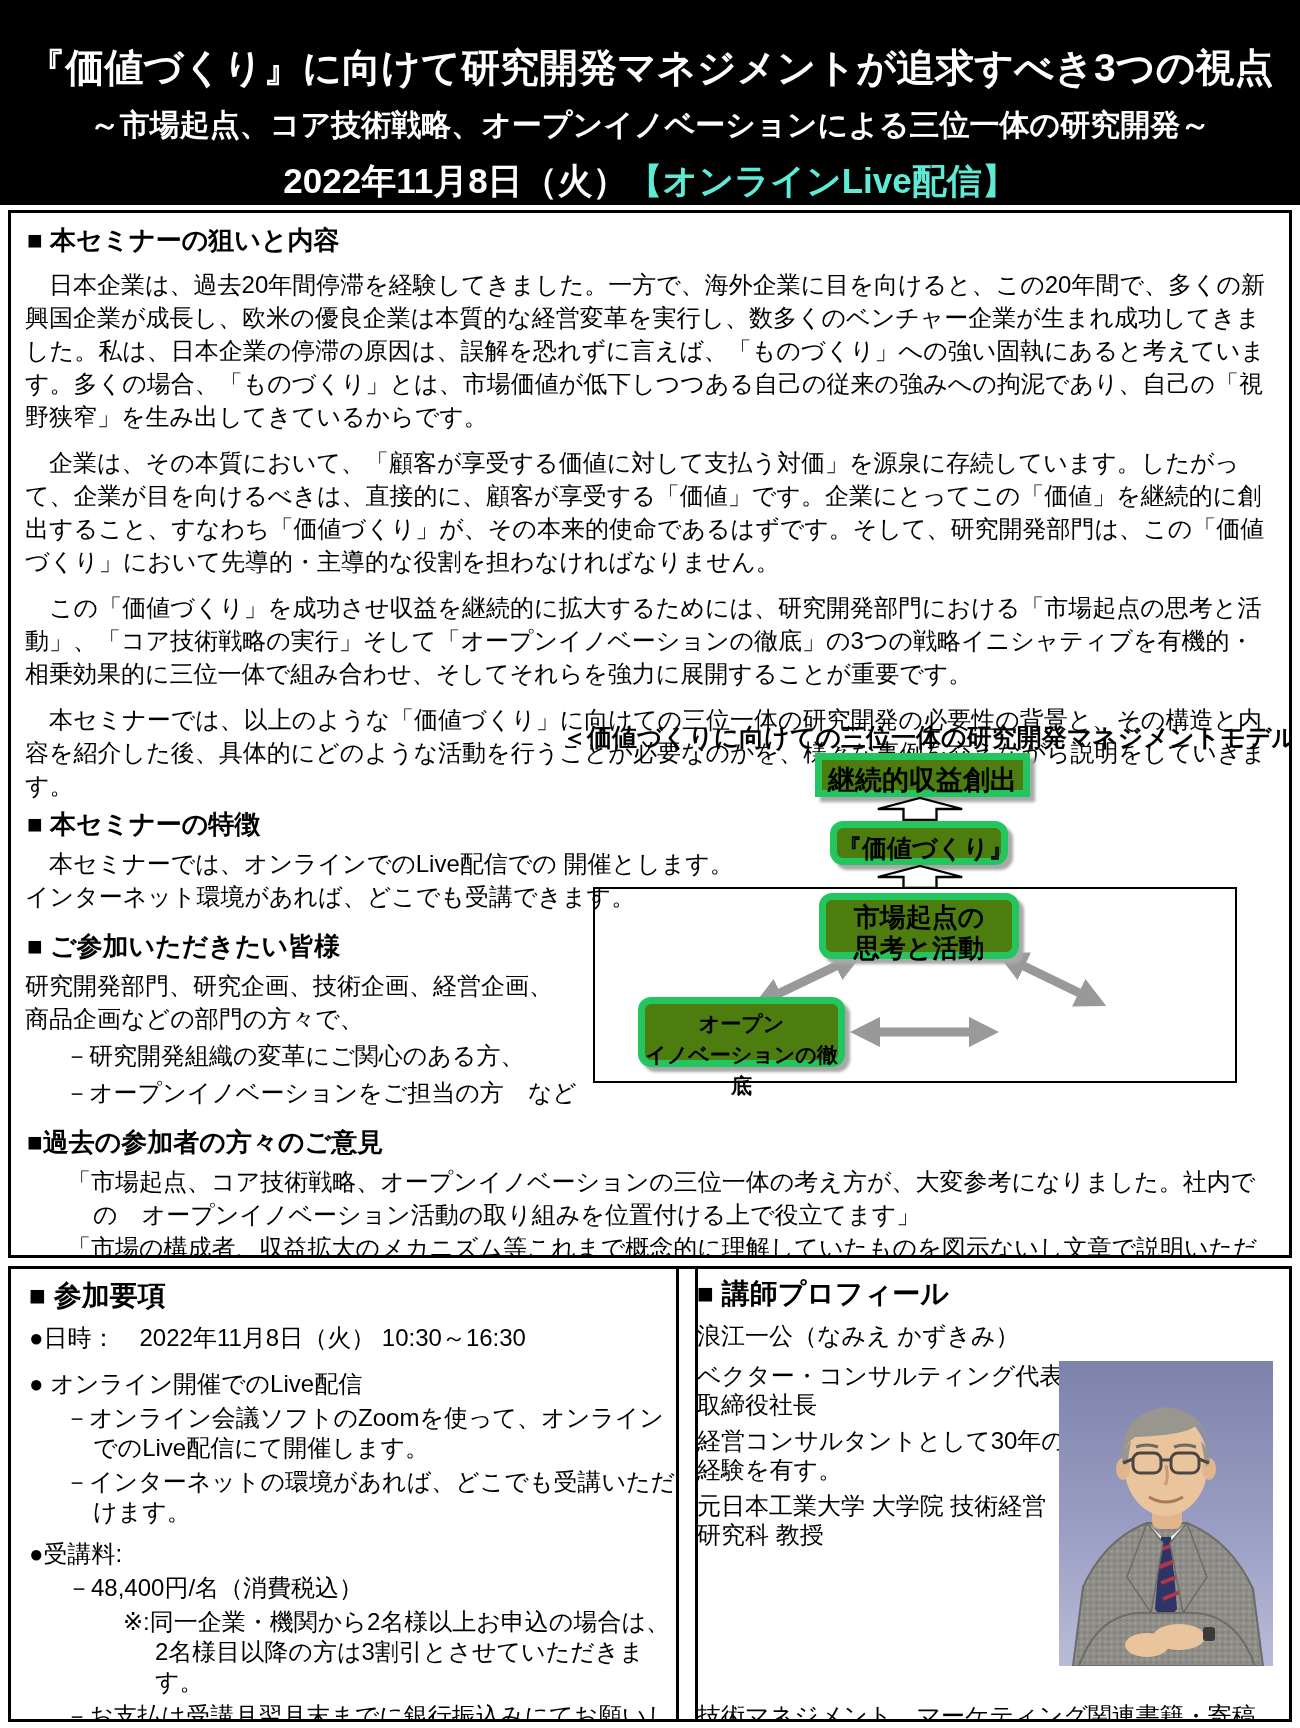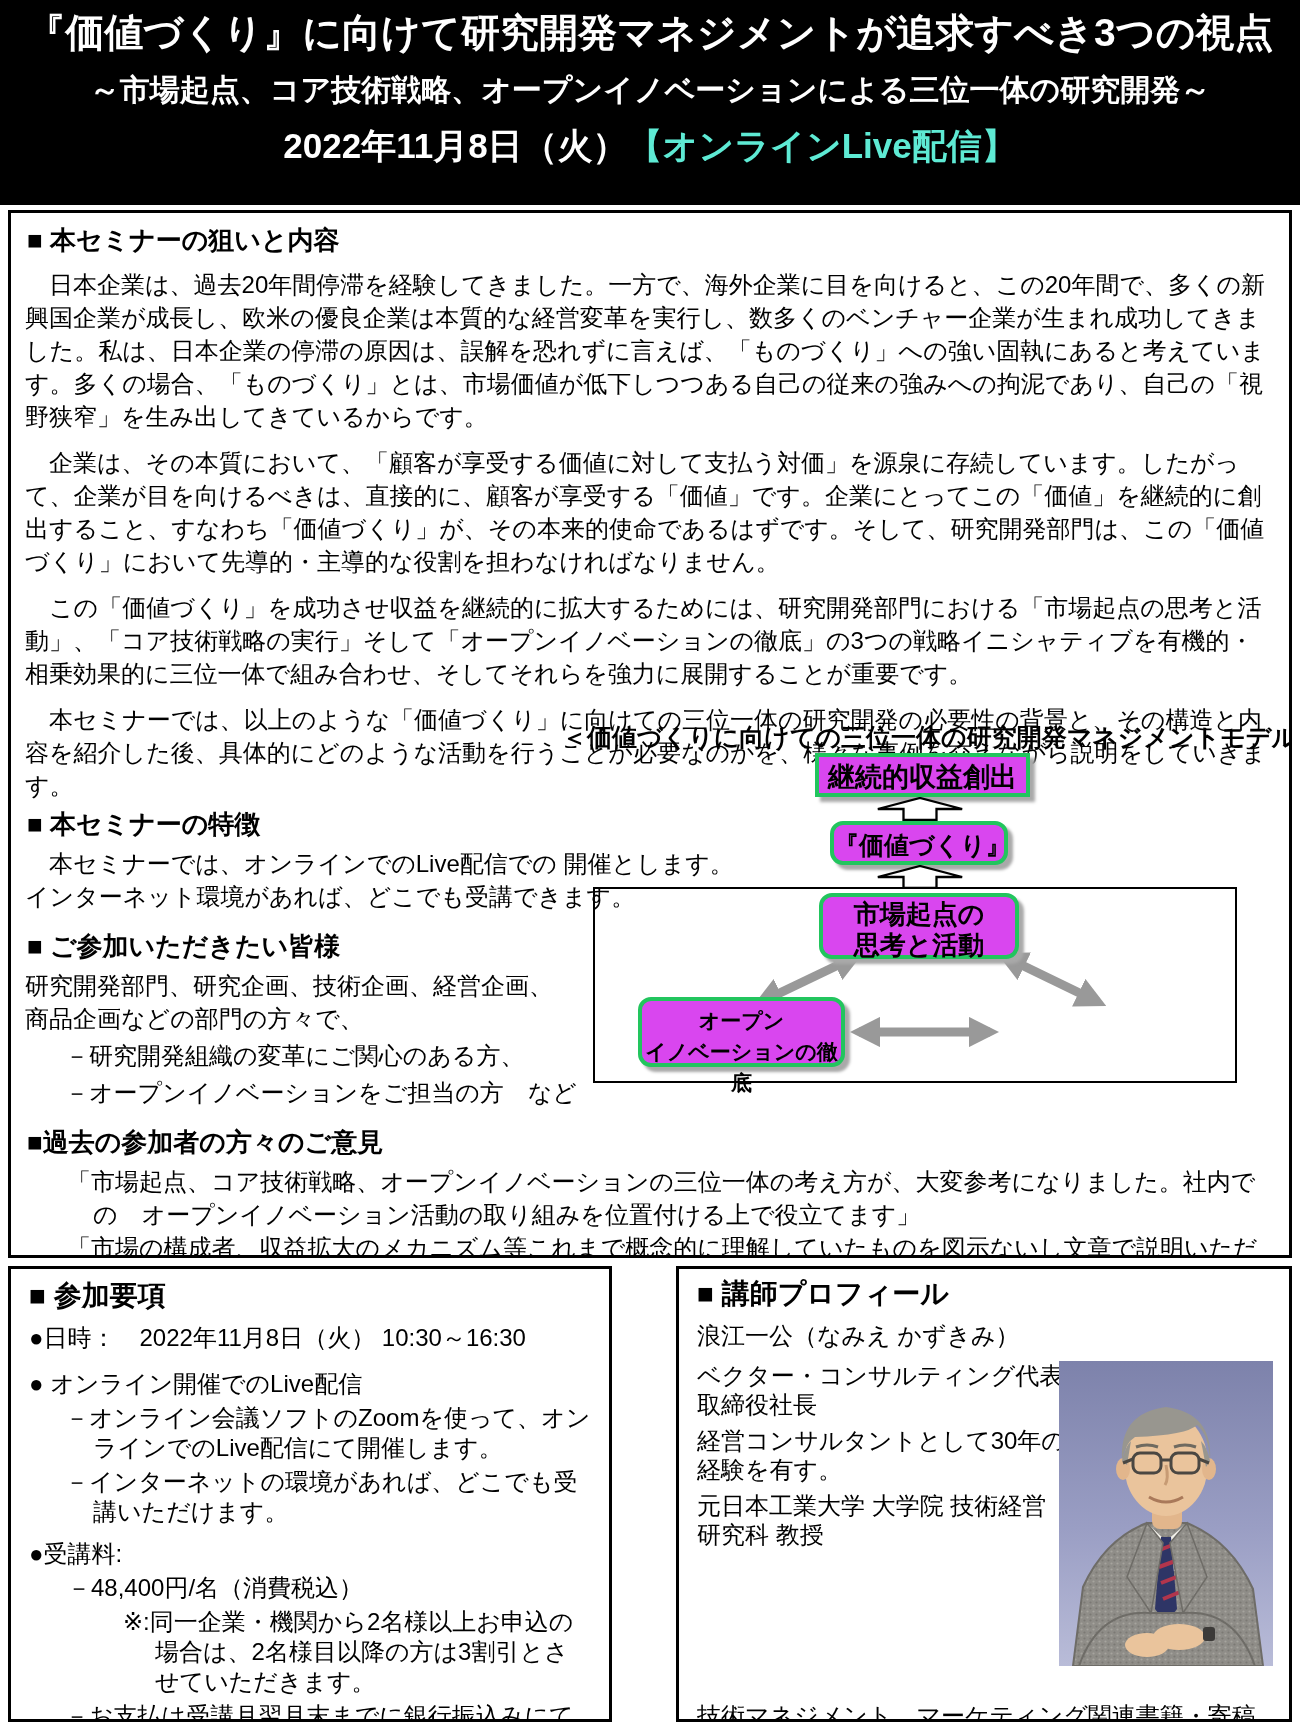--- a/index.html
+++ b/index.html
@@ -4,21 +4,21 @@
 <style>
   html,body{margin:0;padding:0;}
   body{
     width:1300px;height:1728px;position:relative;background:#ffffff;
     font-family:"Liberation Sans","DejaVu Sans",sans-serif;color:#000;
     overflow:hidden;
   }
   
   .header{
     position:absolute;left:0;top:0;width:1300px;height:205px;background:#000;
-    color:#fff;text-align:center;display:flex;flex-direction:column;justify-content:flex-start;
+    color:#fff;text-align:center;display:flex;flex-direction:column;justify-content:flex-end;
   }
   .header .t1{font-size:39px;font-weight:bold;white-space:nowrap;margin:6px 0 10px;}
   .header .t2{font-size:30px;font-weight:bold;white-space:nowrap;margin:0 0 12px;}
   .header .t3{font-size:35px;font-weight:bold;white-space:nowrap;}
   .header .badge{font-weight:bold;}
   
   .main-box{
     position:absolute;left:8px;top:210px;width:1284px;height:1048px;
     border:3px solid #000;box-sizing:border-box;padding:10px 14px 0 14px;overflow:hidden;
   }
@@ -32,39 +32,39 @@
   .aud-intro{font-size:24px;line-height:33px;width:545px;}
   .aud-items{margin:2px 0 0 40px;}
   .aud-items .line{font-size:24px;line-height:37px;}
   
   .quotes{margin:4px 0 0 42px;width:1205px;}
   .quote{font-size:24px;line-height:33px;margin:0;padding-left:26px;text-indent:-26px;}
   
   .diagram{position:absolute;left:559px;top:508px;width:695px;height:352px;}
   .dg-caption{position:absolute;left:-8px;top:0;width:703px;text-align:center;
     font-size:25px;font-weight:bold;white-space:nowrap;}
-  .dbox{position:absolute;background:#d946ef;border:4px solid #22c55e;box-sizing:border-box;
+  .dbox{position:absolute;background:#4d7c0f;border:7px solid #22c55e;box-sizing:border-box;
     text-align:center;font-weight:bold;box-shadow:5px 5px 3px #a9a9a9;}
   .dbox.sq{border-radius:0;}
   .dbox.rd{border-radius:13px;}
   .result-box{left:245px;top:32px;width:215px;height:44px;font-size:27px;line-height:40px;}
   .value-box{left:260px;top:100px;width:178px;height:44px;font-size:25px;line-height:40px;white-space:nowrap;}
   .market-box{left:249px;top:172px;width:200px;height:66px;font-size:26px;line-height:31px;padding-top:2px;}
   .open-box{left:68px;top:276px;width:207px;height:70px;font-size:21px;line-height:31px;padding-top:4px;}
   .core-box{left:434px;top:276px;width:204px;height:70px;font-size:25px;line-height:31px;padding-top:4px;}
   .outer-rect{position:absolute;left:23px;top:166px;width:644px;height:196px;
     border:2px solid #000;box-sizing:border-box;}
   .up-arrow{position:absolute;width:88px;height:24px;}
   .ua1{left:306px;top:76px;}
   .ua2{left:306px;top:144px;}
   .tri-arrows{position:absolute;left:23px;top:166px;width:644px;height:196px;}
   
   .bbox{position:absolute;top:1266px;height:456px;border:3px solid #000;
     box-sizing:border-box;overflow:hidden;}
-  .bbox-left{left:8px;width:604px;padding:6px 16px 0 16px;}
+  .bbox-left{left:8px;width:690px;padding:6px 16px 0 16px;}
   .bbox-right{left:676px;width:616px;padding:4px 12px 0 16px;}
   .bbox .h{font-size:28px;font-weight:bold;line-height:34px;margin:4px 0 10px 2px;white-space:nowrap;}
   .req-line{font-size:24px;line-height:30px;}
   .req-dt{margin:8px 0 16px 2px;white-space:nowrap;}
   .req-online{margin:0 0 4px 2px;white-space:nowrap;}
   .req-sub{margin:2px 0 4px 38px;padding-left:28px;text-indent:-28px;}
   .req-fee{margin:12px 0 4px 2px;}
   .req-amt{margin:0 0 4px 40px;}
   .req-note{margin:2px 0 4px 96px;padding-left:32px;text-indent:-32px;}
   .req-pay{margin:4px 0 0 38px;padding-left:28px;text-indent:-28px;}

